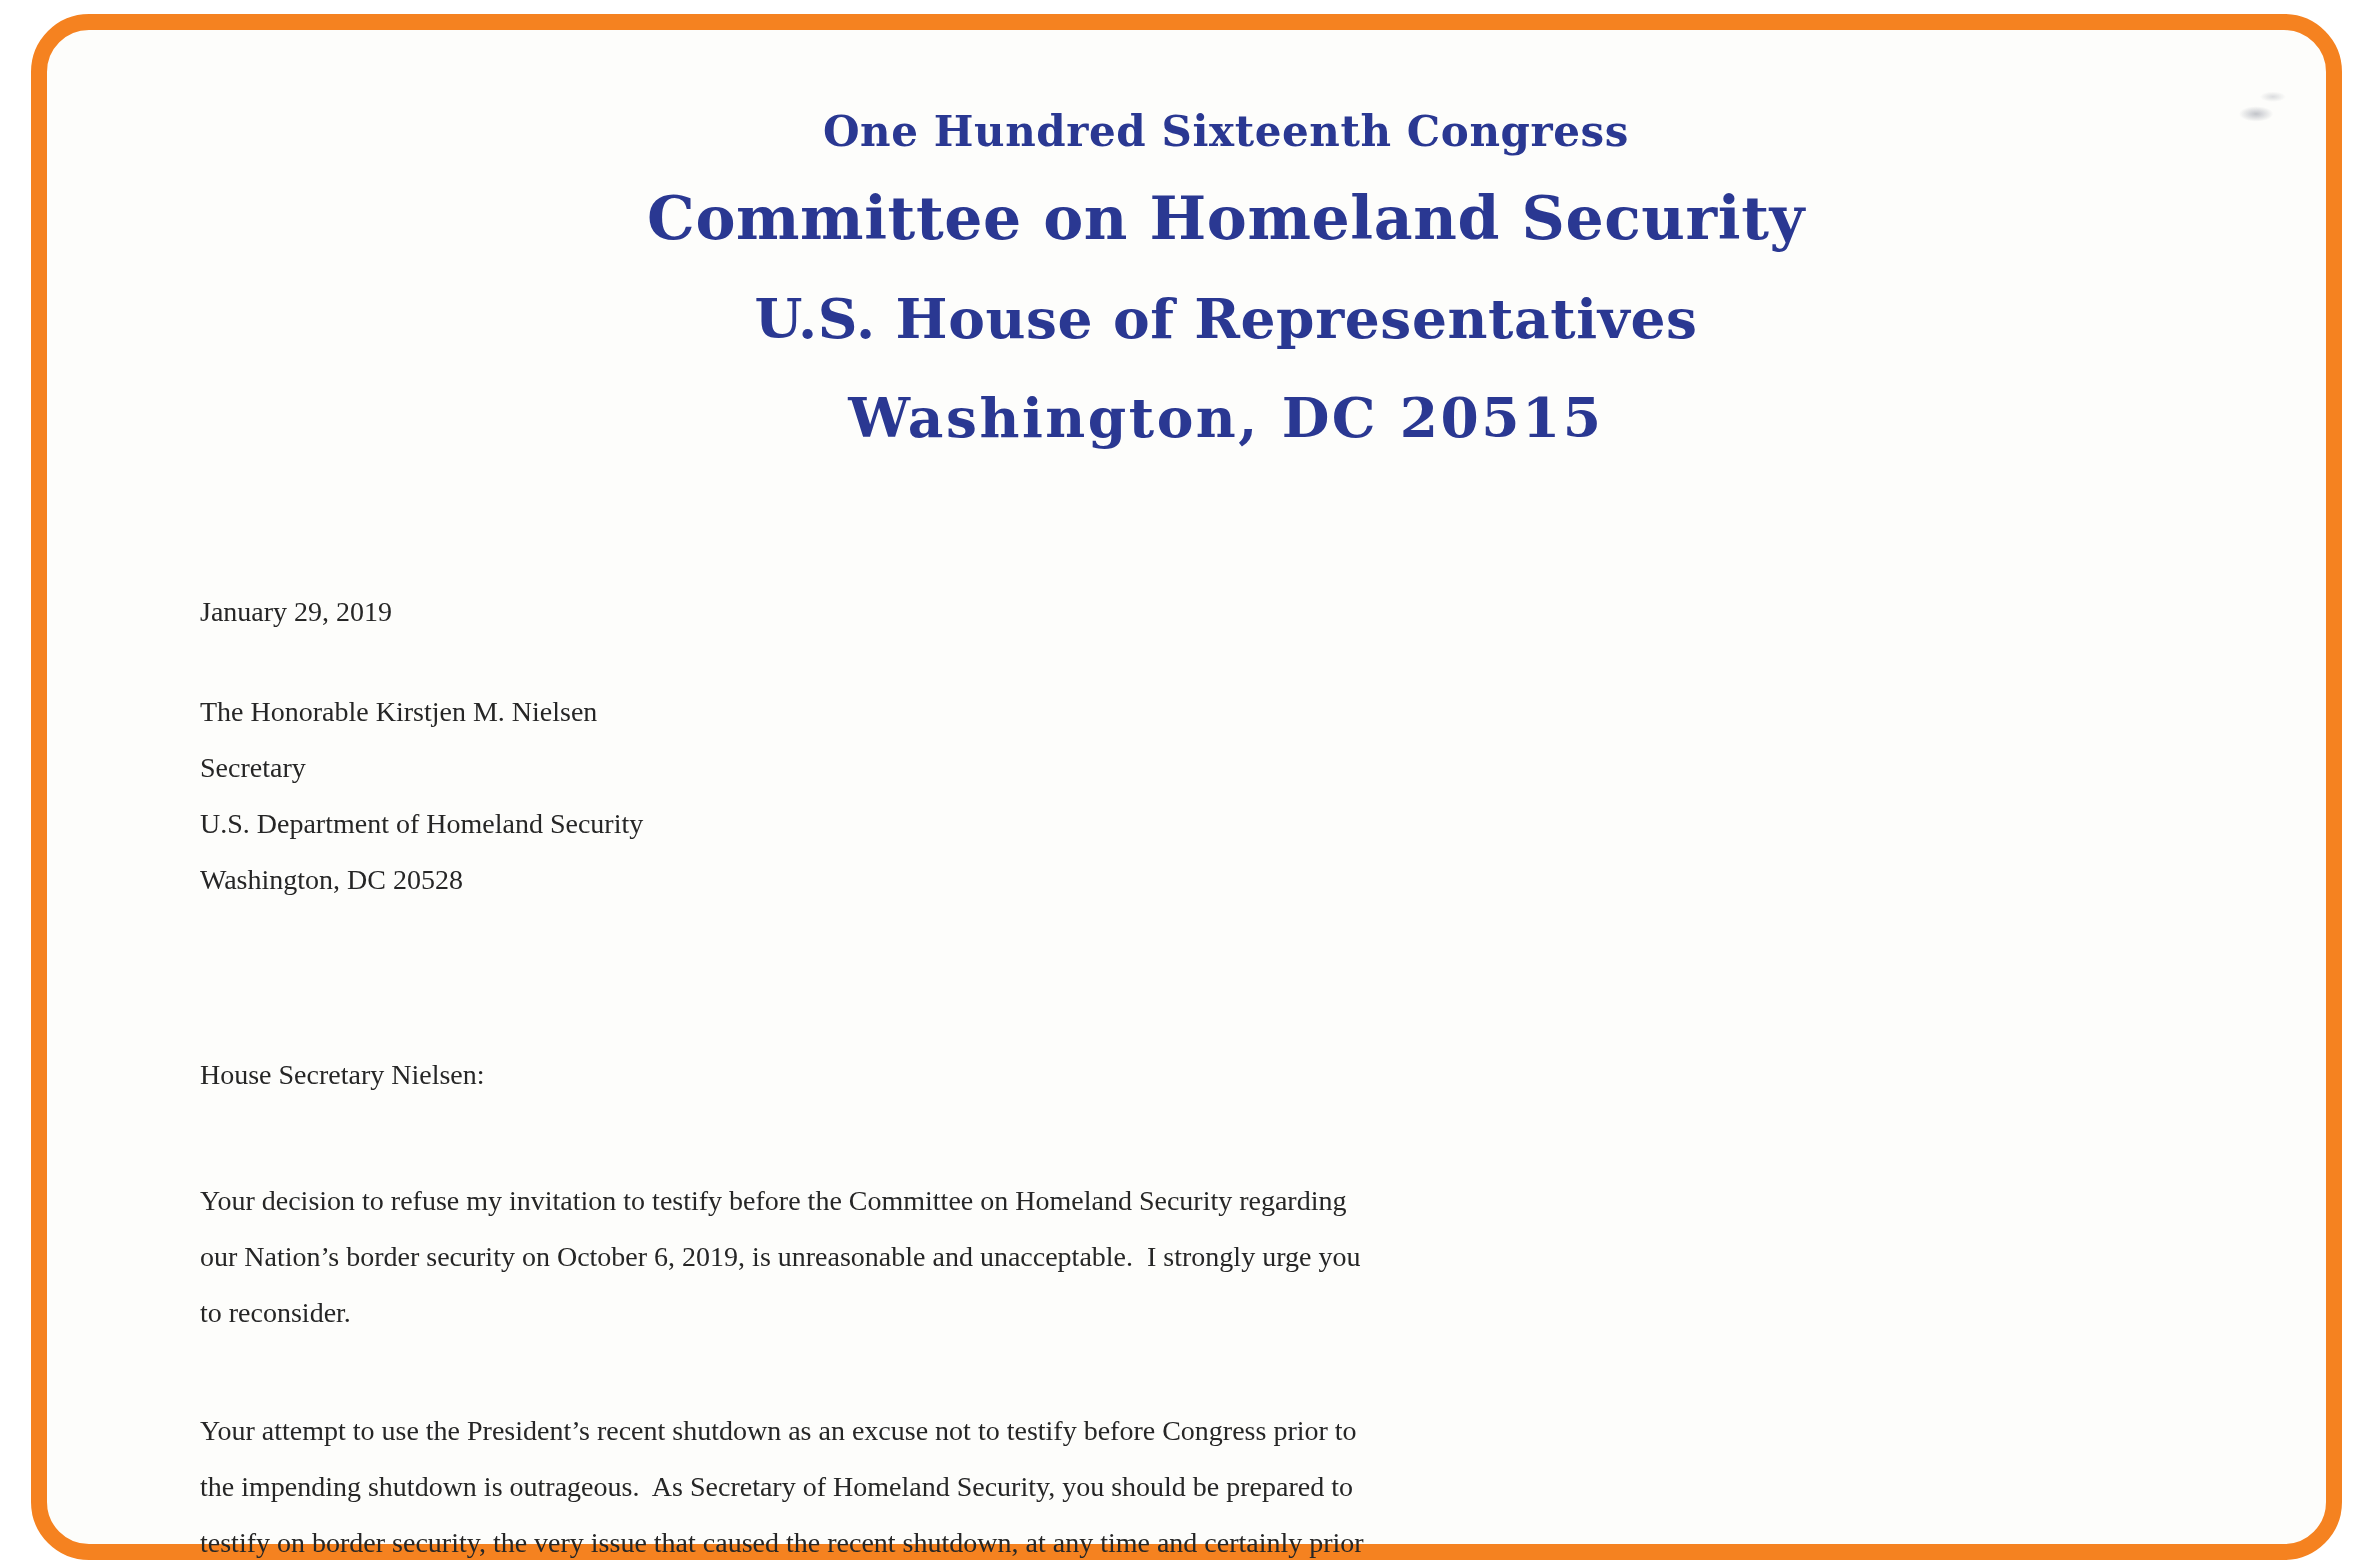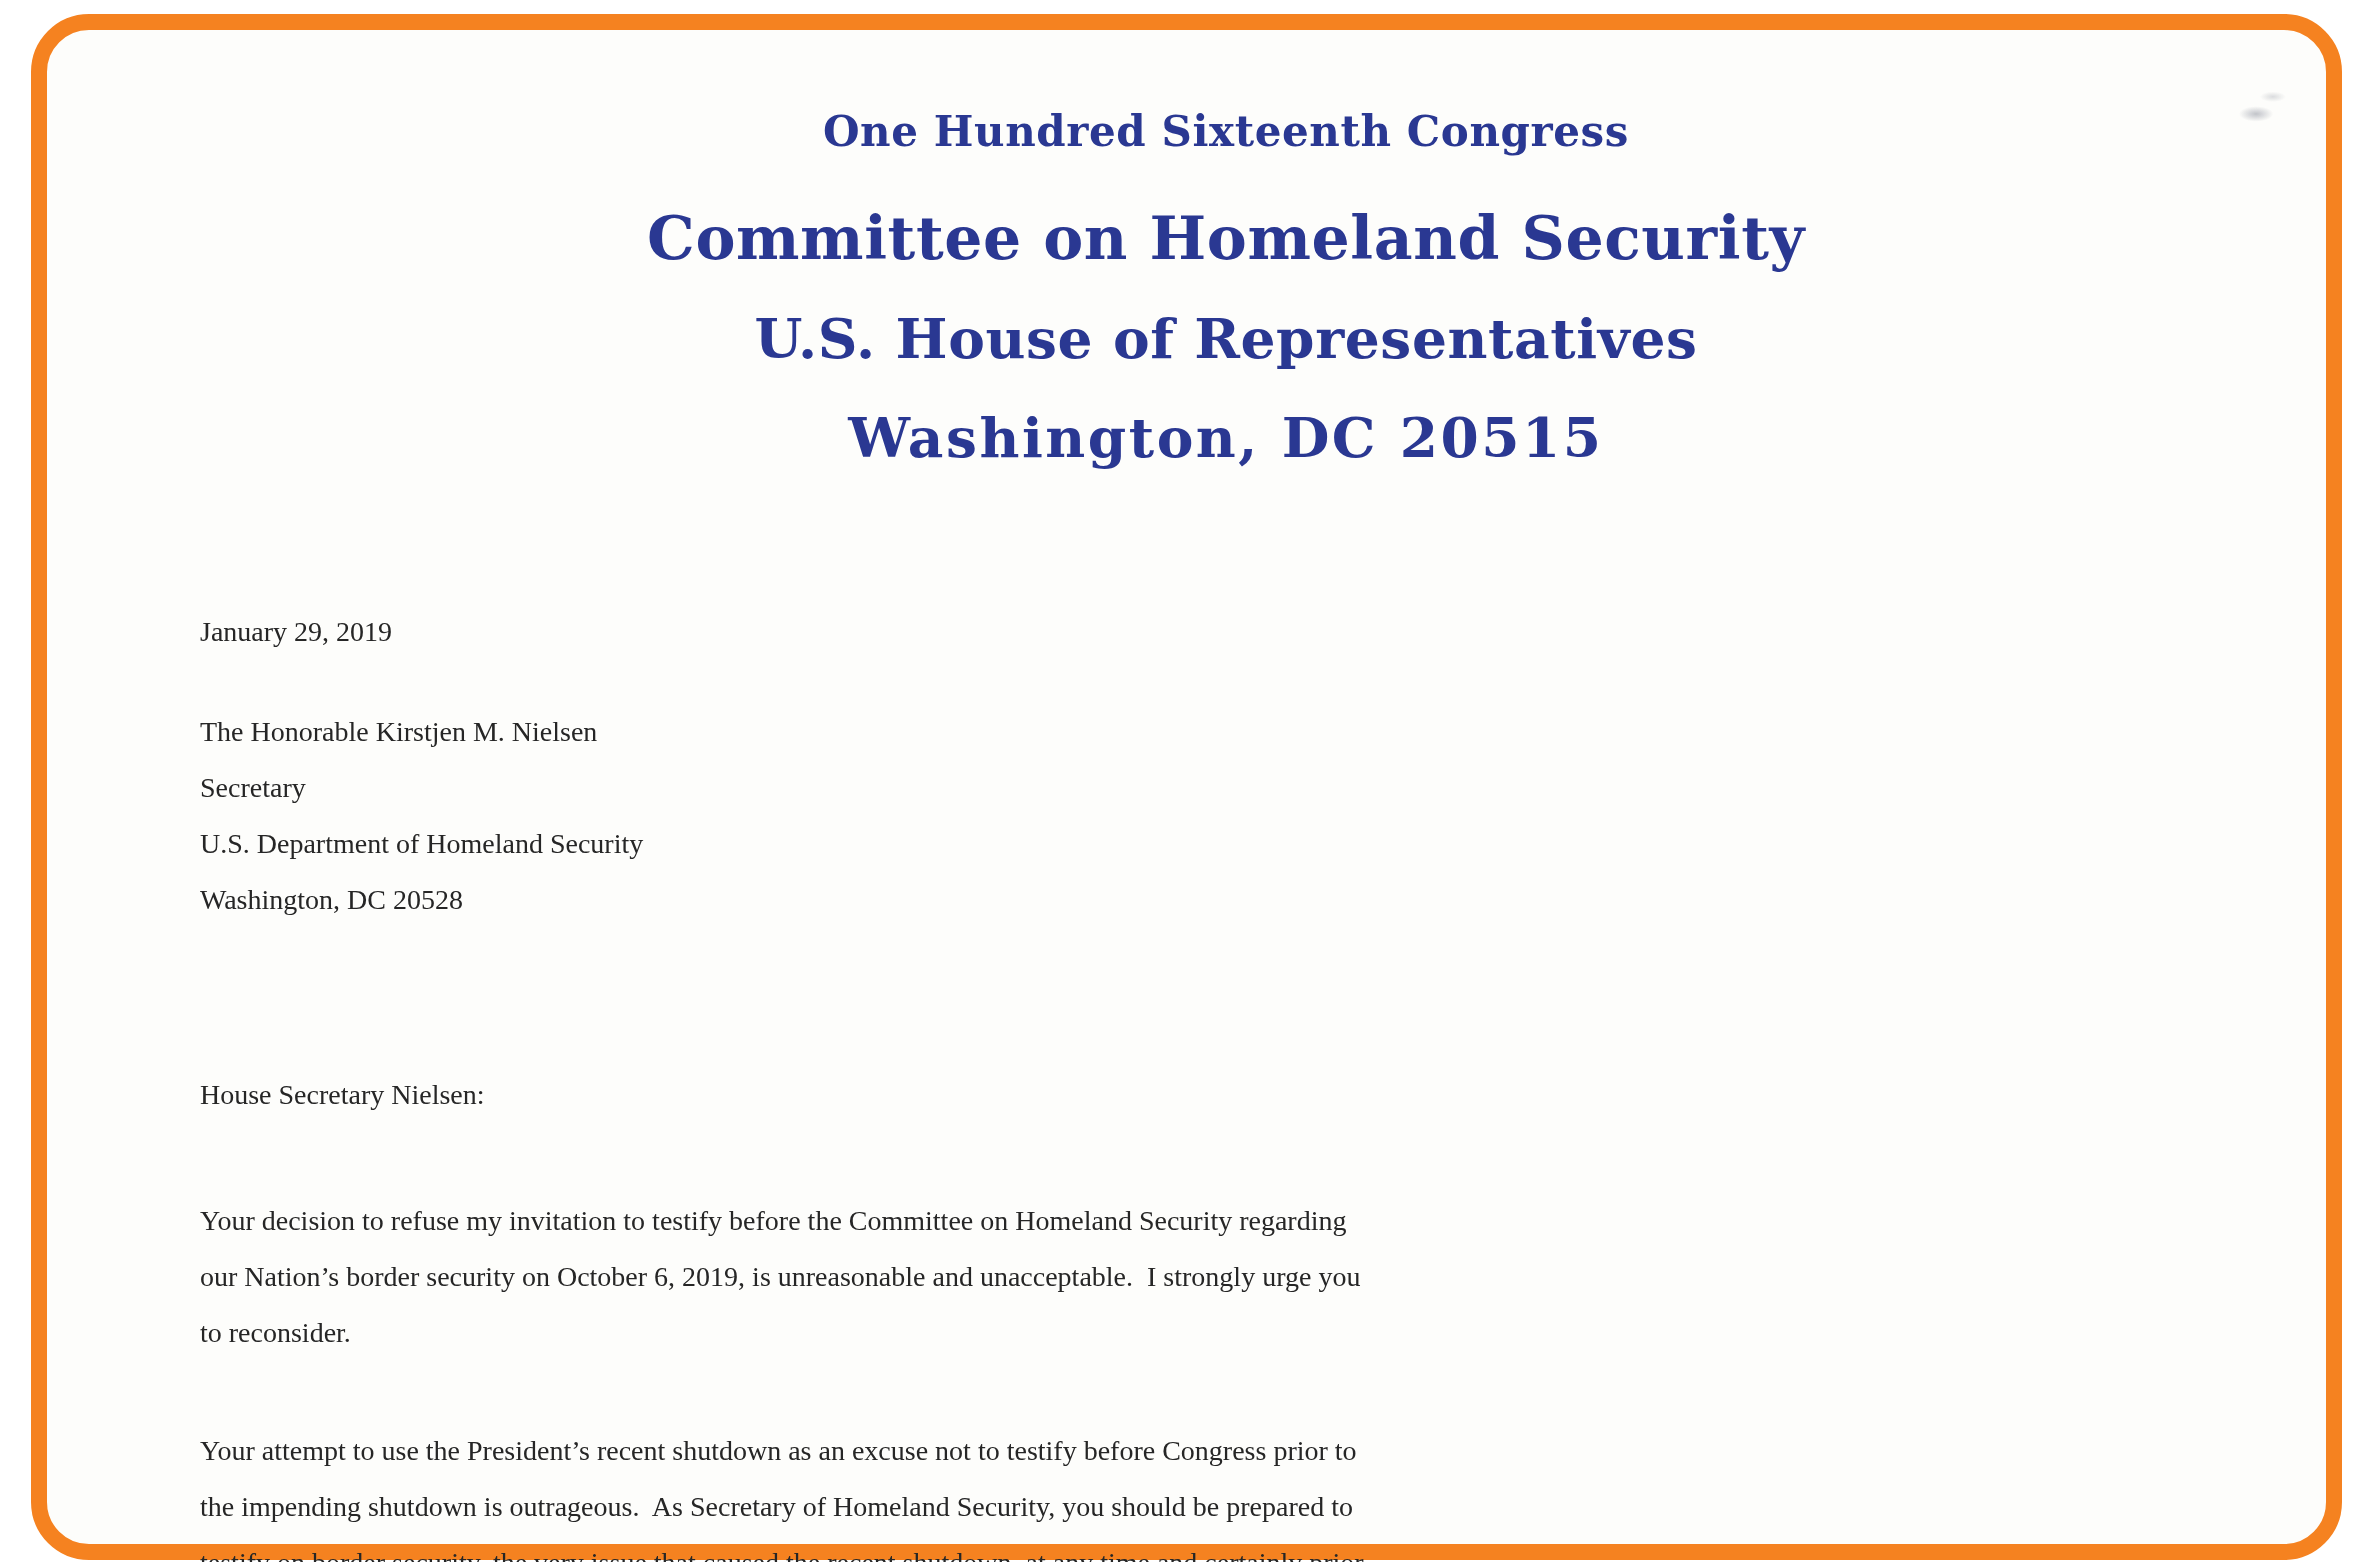--- a/index.html
+++ b/index.html
@@ -40,21 +40,21 @@
   }
   .letterhead {
     margin-top: 72px;
     text-align: center;
     color: var(--blue);
     font-family: "DejaVu Serif", serif;
     font-weight: 700;
     letter-spacing: 0.6px;
   }
   .lh1 { font-size: 42px;  line-height: 55px; }
-  .lh2 { font-size: 60px;  line-height: 78px; margin-top: 24px; text-align: center; }
+  .lh2 { font-size: 60px;  line-height: 78px; margin-top: 4px; text-align: center; }
   .lh3 { font-size: 55px;  line-height: 74px; margin-top: 8.6px; }
   .lh4 { font-size: 55px;  line-height: 74px; margin-top: 9.8px; letter-spacing: 2.5px; }
   .content p {
     color: var(--ink);
     font-size: 28px;
     line-height: 56px;
     white-space: pre-wrap;       
   }
   .date       { margin-top: 105px; }
   .address    { margin-top: 27.6px; }

